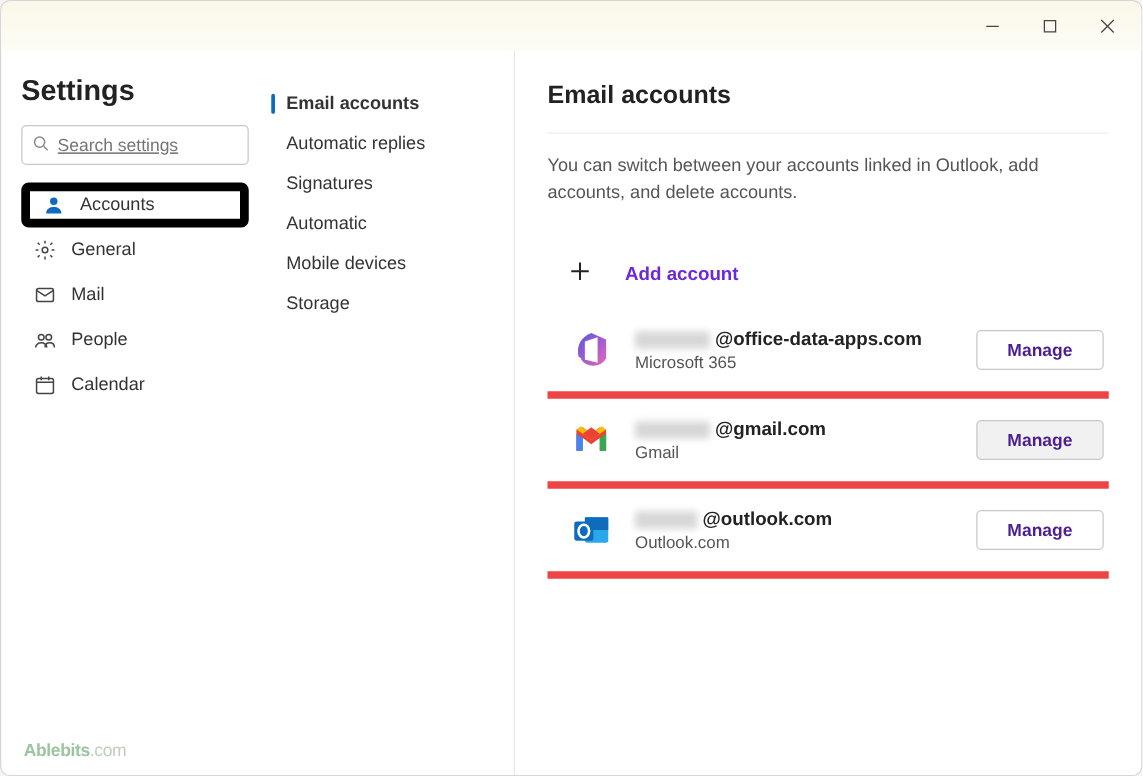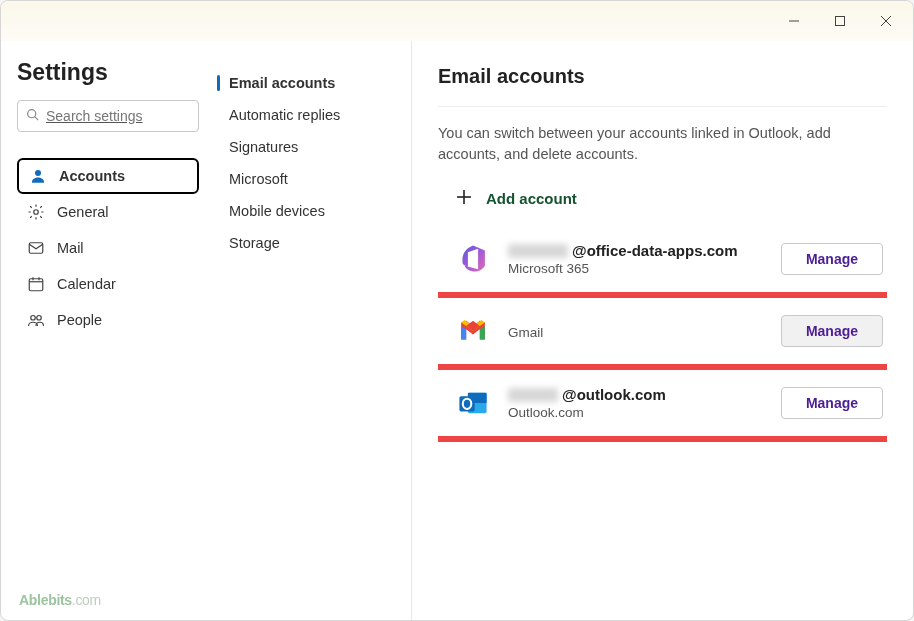--- a/index.html
+++ b/index.html
@@ -85,24 +85,23 @@
     align-items: center;
     gap: 12px;
     height: 36px;
     padding: 0 10px;
     font-size: 14.5px;
     color: #333;
     border-radius: 4px;
     cursor: pointer;
   }
   .nav-item.selected {
-    border: 2px solid #000000;
+    border: 7px solid #000000;
     border-radius: 6px;
-    font-weight: 700;
-    margin-top: 12px;
+    font-weight: 400;
   }
   .nav-item.selected .nav-icon { color: #0f6cbd; }
   .nav-icon {
     width: 18px;
     height: 18px;
     display: flex;
     align-items: center;
     justify-content: center;
     color: #444;
   }
@@ -154,26 +153,27 @@
   .main-hr { border: none; border-top: 1px solid #eee; margin-bottom: 16px; }
   .desc {
     font-size: 14.5px;
     color: #555;
     line-height: 1.45;
     margin-bottom: 18px;
   }
   .add-row {
     display: flex;
     align-items: center;
-    gap: 14px;
+    gap: 28px;
     padding: 6px 0 18px 18px;
     font-size: 15px;
     font-weight: 600;
-    color: #14532d;
+    color: #6d28d9;
     cursor: pointer;
+    margin-top: 20px;
   }
   .plus-icon svg { width: 16px; height: 16px; stroke: #222; stroke-width: 1.6; }
 
   .account-row {
     display: flex;
     align-items: center;
     padding: 16px 4px 16px 18px;
     border-bottom: 6px solid #ef4444;
     gap: 18px;
   }
@@ -294,48 +294,48 @@
               <svg viewBox="0 0 24 24" fill="none" stroke="#444" stroke-width="1.6">
                 <rect x="3" y="5" width="18" height="14" rx="2"></rect>
                 <path d="M3 7l9 6 9-6"></path>
               </svg>
             </span>
             <span>Mail</span>
           </div>
           <div class="nav-item">
             <span class="nav-icon">
               <svg viewBox="0 0 24 24" fill="none" stroke="#444" stroke-width="1.6">
+                <circle cx="8" cy="9" r="3"></circle>
+                <circle cx="16" cy="9" r="3"></circle>
+                <path d="M2 20c0-3 3-5 6-5s6 2 6 5"></path>
+                <path d="M12 20c0-3 2-5 5-5s5 2 5 5"></path>
+              </svg>
+            </span>
+            <span>People</span>
+          </div>
+          <div class="nav-item">
+            <span class="nav-icon">
+              <svg viewBox="0 0 24 24" fill="none" stroke="#444" stroke-width="1.6">
                 <rect x="3" y="5" width="18" height="16" rx="2"></rect>
                 <line x1="3" y1="9" x2="21" y2="9"></line>
                 <line x1="8" y1="3" x2="8" y2="7"></line>
                 <line x1="16" y1="3" x2="16" y2="7"></line>
               </svg>
             </span>
             <span>Calendar</span>
-          </div>
-          <div class="nav-item">
-            <span class="nav-icon">
-              <svg viewBox="0 0 24 24" fill="none" stroke="#444" stroke-width="1.6">
-                <circle cx="8" cy="9" r="3"></circle>
-                <circle cx="16" cy="9" r="3"></circle>
-                <path d="M2 20c0-3 3-5 6-5s6 2 6 5"></path>
-                <path d="M12 20c0-3 2-5 5-5s5 2 5 5"></path>
-              </svg>
-            </span>
-            <span>People</span>
           </div>
         </div>
     </div>
 
     <div class="sidebar-mid">
       <div id="subnav-list">
           <div class="sub-item active">Email accounts</div>
           <div class="sub-item">Automatic replies</div>
           <div class="sub-item">Signatures</div>
-          <div class="sub-item">Microsoft</div>
+          <div class="sub-item">Automatic</div>
           <div class="sub-item">Mobile devices</div>
           <div class="sub-item">Storage</div>
         </div>
     </div>
 
     <div class="main">
       <div class="main-title">Email accounts</div>
       <hr class="main-hr">
       <div class="desc">You can switch between your accounts linked in Outlook, add accounts, and delete accounts.</div>
 
@@ -376,20 +376,24 @@
             <div class="acct-icon">
               <svg viewBox="0 0 40 40" width="34" height="34">
                 <path d="M6 10v20h6V18l8 6 8-6v12h6V10l-6-2-8 6-8-6z" fill="#ea4335"></path>
                 <path d="M6 30h6V18l-6-4z" fill="#4285f4"></path>
                 <path d="M28 30h6V14l-6 4z" fill="#34a853"></path>
                 <path d="M6 10l6 4 8 6 8-6 6-4-4-3-10 7-10-7z" fill="#fbbc04"></path>
                 <path d="M12 14l8 6 8-6-8-6z" fill="#ea4335"></path>
               </svg>
             </div>
             <div class="acct-main">
+              <div class="acct-email">
+                <span class="blur-box" style="width:60px"></span>
+                <span>@gmail.com</span>
+              </div>
               <div class="acct-provider">Gmail</div>
             </div>
             <button class="manage-btn hover">Manage</button>
           </div>
           <div class="account-row">
             <div class="acct-icon">
               <svg viewBox="0 0 40 40" width="34" height="34">
                 <rect x="14" y="8" width="22" height="24" rx="2" fill="#29a8ea"></rect>
                 <rect x="14" y="8" width="22" height="12" fill="#0f6cbd"></rect>
                 <rect x="4" y="12" width="18" height="18" rx="2" fill="#0f6cbd"></rect>

